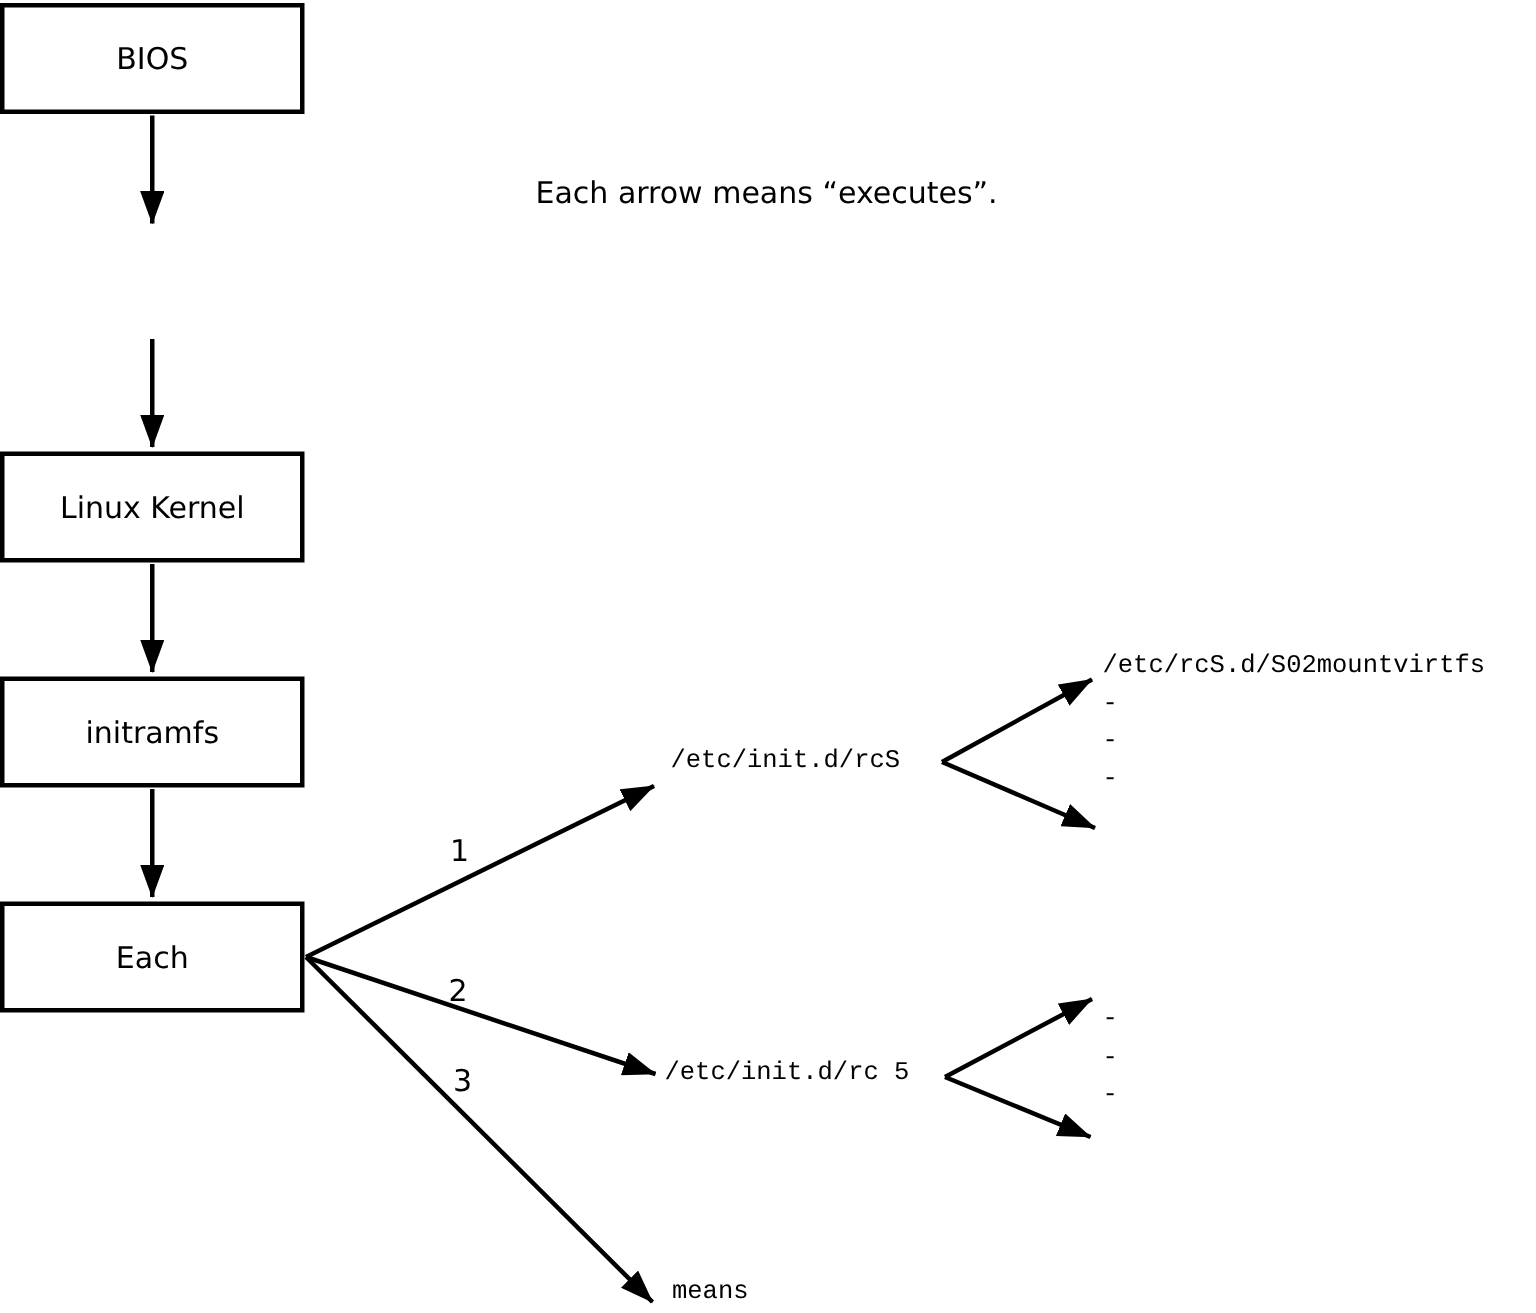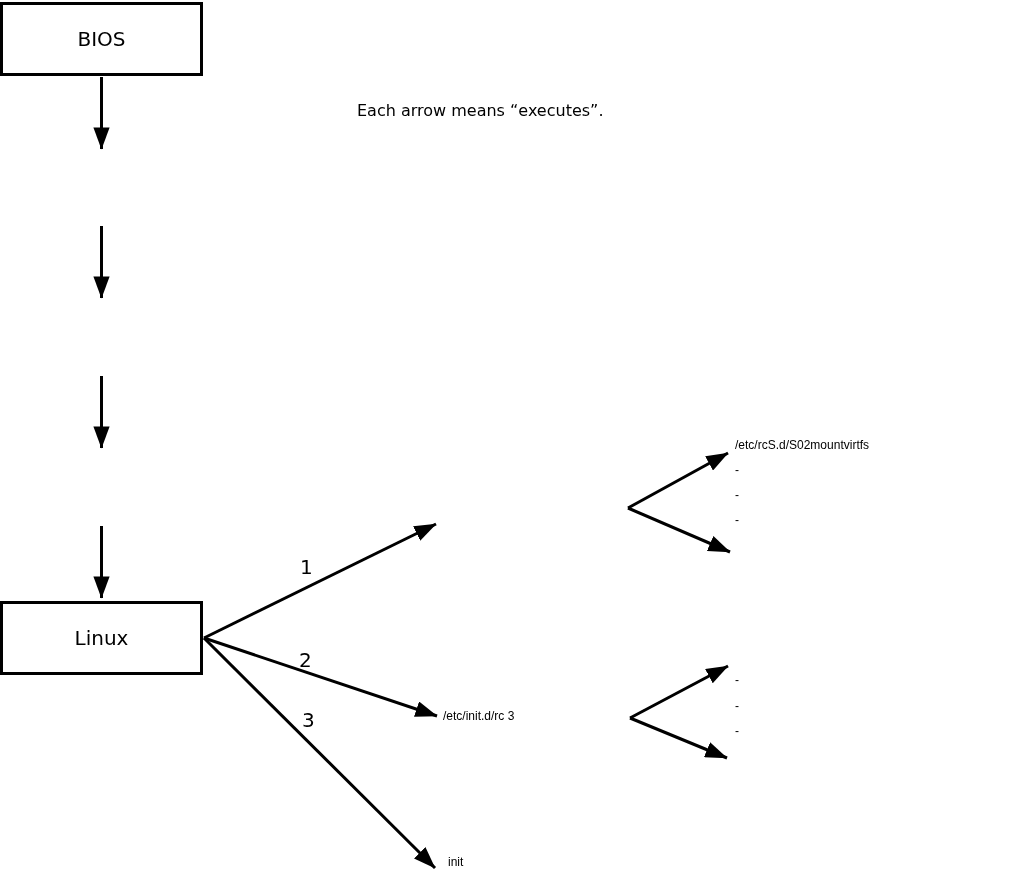--- a/index.html
+++ b/index.html
@@ -32,34 +32,34 @@
     background: #ffffff;
     display: flex;
     align-items: center;
     justify-content: center;
     font-size: 20px;
     white-space: nowrap;
   }
   .note {
     position: absolute;
     left: 357px;
-    top: 101px;
-    font-size: 16px;
+    top: 116px;
+    font-size: 20px;
     white-space: nowrap;
   }
   .branch-num {
     position: absolute;
     font-size: 20px;
     line-height: 22px;
     white-space: nowrap;
   }
   .mono {
     position: absolute;
-    font-family: Liberation Sans, sans-serif;
-    font-size: 12px;
+    font-family: Liberation Mono, monospace;
+    font-size: 17px;
     line-height: 24px;
     white-space: pre;
   }
 </style>
 </head>
 <body>
 
 <div class="stage">
 
   <svg class="arrow-layer" viewBox="0 0 1024 875" xmlns="http://www.w3.org/2000/svg">
@@ -77,32 +77,39 @@
     <line x1="204" y1="638" x2="435" y2="868" marker-end="url(#ah)"></line>
     <line x1="628" y1="508" x2="728" y2="453" marker-end="url(#ah)"></line>
     <line x1="628" y1="508" x2="730" y2="552" marker-end="url(#ah)"></line>
     <line x1="630" y1="718" x2="728" y2="666" marker-end="url(#ah)"></line>
     <line x1="630" y1="718" x2="727" y2="758" marker-end="url(#ah)"></line>
   </svg>
 
   <div class="flow-box" style="top:2px">
     <span>BIOS</span>
   </div>
+  <div class="flow-box" style="top:301px">
+    <span>Linux Kernel</span>
+  </div>
+  <div class="flow-box" style="top:451px">
+    <span>initramfs</span>
+  </div>
   <div class="flow-box" style="top:601px">
-    <span>Linux</span>
+    <span>Each</span>
   </div>
 
   <div class="note">Each arrow means “executes”.</div>
 
   <div class="branch-num" style="left:300px; top:556px">1</div>
   <div class="branch-num" style="left:299px; top:649px">2</div>
   <div class="branch-num" style="left:302px; top:709px">3</div>
 
-  <div class="mono" style="left:443px; top:704px">/etc/init.d/rc 3</div>
-  <div class="mono" style="left:448px; top:850px">init</div>
+  <div class="mono" style="left:447px; top:496px">/etc/init.d/rcS</div>
+  <div class="mono" style="left:443px; top:704px">/etc/init.d/rc 5</div>
+  <div class="mono" style="left:448px; top:850px">means</div>
 
   <div class="mono" style="left:735px; top:433px">/etc/rcS.d/S02mountvirtfs</div>
   <div class="mono" style="left:735px; top:458px">-</div>
   <div class="mono" style="left:735px; top:483px">-</div>
   <div class="mono" style="left:735px; top:508px">-</div>
 
   <div class="mono" style="left:735px; top:668px">-</div>
   <div class="mono" style="left:735px; top:694px">-</div>
   <div class="mono" style="left:735px; top:719px">-</div>
 

